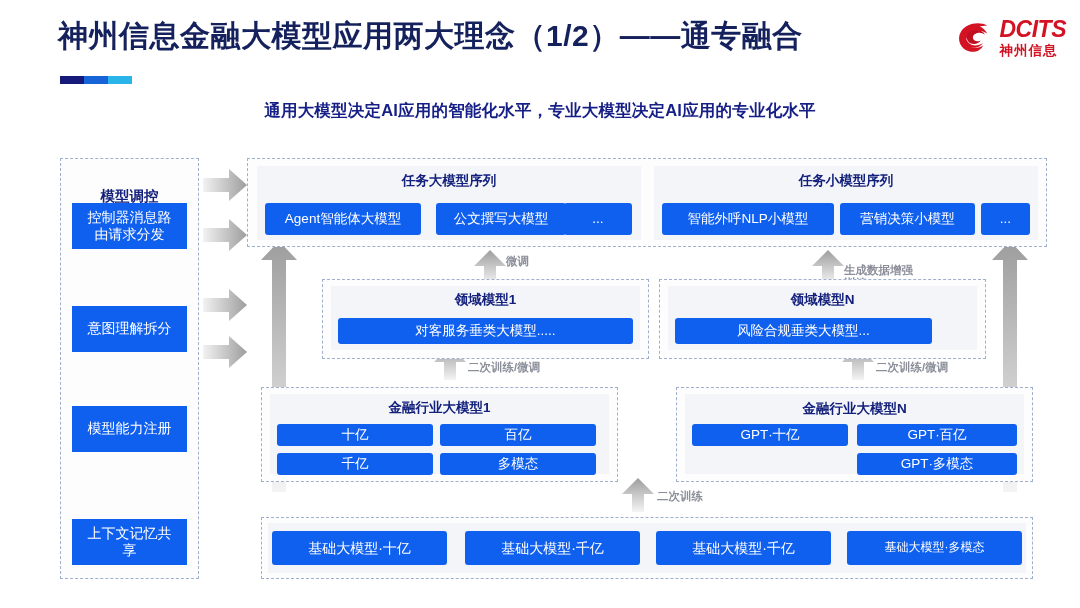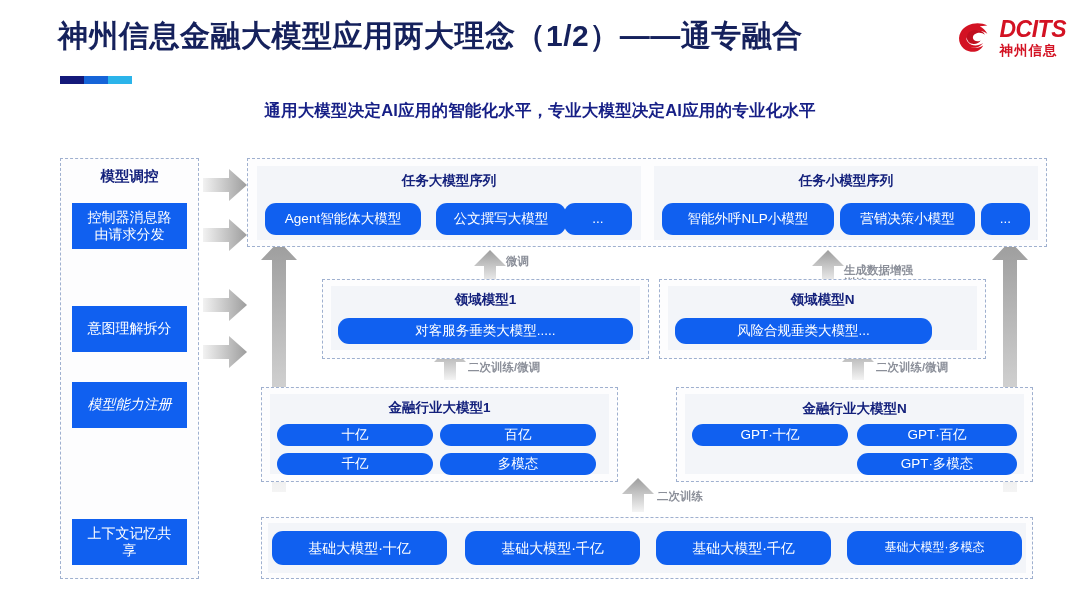--- a/index.html
+++ b/index.html
@@ -38,21 +38,21 @@
 
   
   .dashed { border: 1px dashed #9fb0cf; background: #fdfdfe; position: absolute; }
   .panel  { background: #f3f5f9; position: absolute; }
   .grp-title {
     font-size: 13.5px; font-weight: bold; color:#14217c; text-align:center;
     line-height: 1; padding-top: 2px;
   }
   .bbox {
     background:#1060f0; color:#fff; display:flex; align-items:center; justify-content:center;
-    font-size: 13.5px; text-align:center; line-height:1.15; border-radius:11px;
+    font-size: 13.5px; text-align:center; line-height:1.15; border-radius:3px;
   }
   .sb-box { background:#1060f0; color:#fff; display:flex; align-items:center; justify-content:center;
             font-size:14px; text-align:center; line-height:1.25; padding: 0 12px; }
   .arrow-label { position:absolute; font-size:11.5px; font-weight:bold; color:#8b8f99; line-height:1.15; }
 
   
   .ar { position: absolute; }
 </style>
 </head>
 <body>
@@ -107,25 +107,25 @@
     <path d="M822 284 h12 v-18 h10 l-16 -16 -16 16 h10 z" fill="url(#gv)"></path>
 
     <path d="M444 380 h12 v-18 h10 l-16 -16 -16 16 h10 z" fill="url(#gv)"></path>
 
     <path d="M852 380 h12 v-18 h10 l-16 -16 -16 16 h10 z" fill="url(#gv)"></path>
 
     <path d="M632 512 h12 v-18 h10 l-16 -16 -16 16 h10 z" fill="url(#gv)"></path>
   </svg>
 
   <div class="dashed" style="left:60px;top:158px;width:139px;height:421px;">
-    <div class="grp-title" style="font-size:14.5px;margin-top:8px;font-family:Liberation Serif, serif;">模型调控</div>
+    <div class="grp-title" style="font-size:14.5px;margin-top:28px;font-family:Liberation Serif, serif;">模型调控</div>
   </div>
   <div class="sb-box" style="position:absolute;left:72px;top:203px;width:115px;height:46px;">控制器消息路由请求分发</div>
   <div class="sb-box" style="position:absolute;left:72px;top:306px;width:115px;height:46px;">意图理解拆分</div>
-  <div class="sb-box" style="position:absolute;left:72px;top:382px;width:115px;height:46px;font-style:italic;">模型能力注册</div>
+  <div class="sb-box" style="position:absolute;left:72px;top:406px;width:115px;height:46px;">模型能力注册</div>
   <div class="sb-box" style="position:absolute;left:72px;top:519px;width:115px;height:46px;">上下文记忆共享</div>
 
   <div class="dashed" style="left:247px;top:158px;width:800px;height:89px;"></div>
 
   <div class="panel" style="left:257px;top:166px;width:384px;height:74px;">
     <div class="grp-title" style="margin-top:6px;">任务大模型序列</div>
   </div>
   <div class="bbox" style="position:absolute;left:265px;top:203px;width:156px;height:32px;">Agent智能体大模型</div>
   <div class="bbox" style="position:absolute;left:428px;top:203px;width:130px;height:32px;margin-left:8px;">公文撰写大模型</div>
   <div class="bbox" style="position:absolute;left:564px;top:203px;width:68px;height:32px;">...</div>

